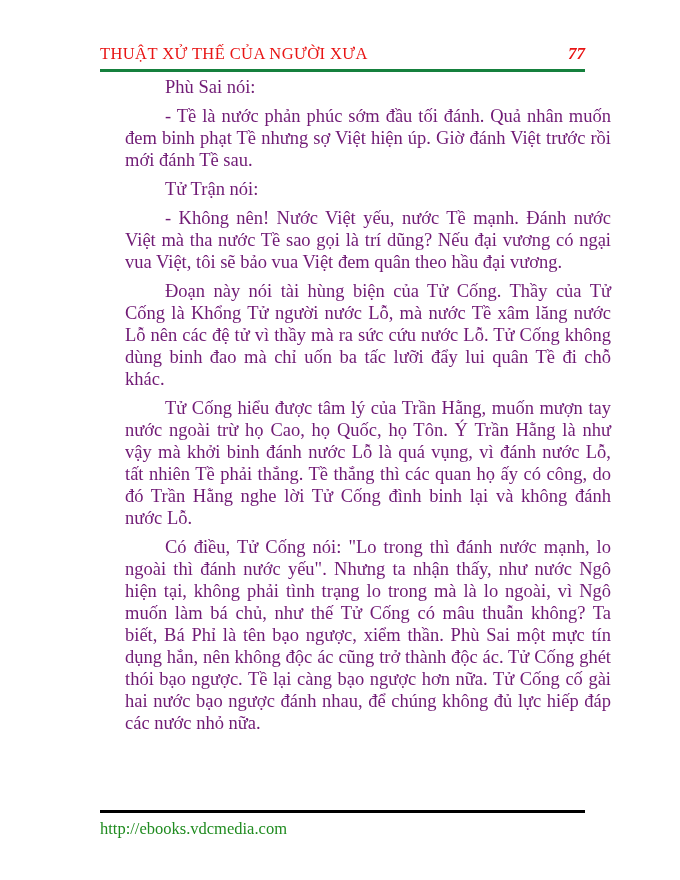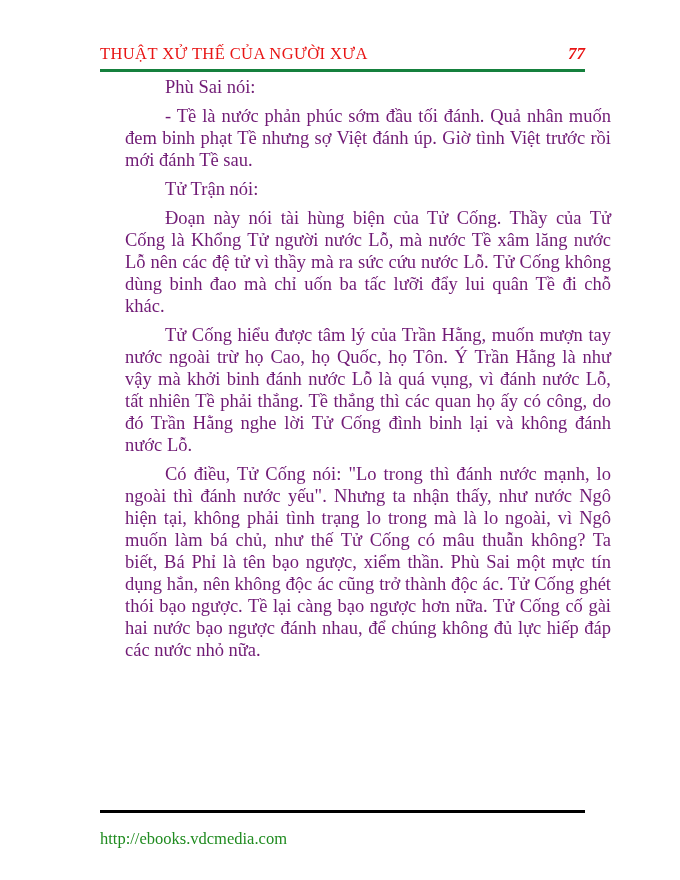--- a/index.html
+++ b/index.html
@@ -56,42 +56,43 @@
     margin: 0 0 7px 0;
     text-indent: 40px;
   }
   
   .footer {
     position: absolute;
     top: 810px;
     left: 100px;
     width: 485px;
     border-top: 3px solid #000000;
-    padding-top: 16px;
+    padding-top: 6px;
   }
   .footer-url {
     color: #1f8b1f;
     font-size: 16.5px;
     text-decoration: none;
   }
 </style>
 </head>
 <body>
 
 <div class="page">
 
   <div class="header">
     <span class="header-title">THUẬT XỬ THẾ CỦA NGƯỜI XƯA</span>
     <span class="header-page-number">77</span>
   </div>
 
   <div class="body-text">
     <p>Phù Sai nói:</p>
-    <p>- Tề là nước phản phúc sớm đầu tối đánh. Quả nhân muốn đem binh phạt Tề nhưng sợ Việt đánh úp. Giờ tình Việt trước rồi mới đánh Tề sau.</p>
+    <p>- Tề là nước phản phúc sớm đầu tối đánh. Quả nhân muốn đem binh phạt Tề nhưng sợ Việt hiện úp. Giờ đánh Việt trước rồi mới đánh Tề sau.</p>
     <p>Tử Trận nói:</p>
+    <p>- Không nên! Nước Việt yếu, nước Tề mạnh. Đánh nước Việt mà tha nước Tề sao gọi là trí dũng? Nếu đại vương có ngại vua Việt, tôi sẽ bảo vua Việt đem quân theo hầu đại vương.</p>
     <p>Đoạn này nói tài hùng biện của Tử Cống. Thầy của Tử Cống là Khổng Tử người nước Lỗ, mà nước Tề xâm lăng nước Lỗ nên các đệ tử vì thầy mà ra sức cứu nước Lỗ. Tử Cống không dùng binh đao mà chỉ uốn ba tấc lưỡi đẩy lui quân Tề đi chỗ khác.</p>
     <p>Tử Cống hiểu được tâm lý của Trần Hằng, muốn mượn tay nước ngoài trừ họ Cao, họ Quốc, họ Tôn. Ý Trần Hằng là như vậy mà khởi binh đánh nước Lỗ là quá vụng, vì đánh nước Lỗ, tất nhiên Tề phải thắng. Tề thắng thì các quan họ ấy có công, do đó Trần Hằng nghe lời Tử Cống đình binh lại và không đánh nước Lỗ.</p>
     <p>Có điều, Tử Cống nói: "Lo trong thì đánh nước mạnh, lo ngoài thì đánh nước yếu". Nhưng ta nhận thấy, như nước Ngô hiện tại, không phải tình trạng lo trong mà là lo ngoài, vì Ngô muốn làm bá chủ, như thế Tử Cống có mâu thuẫn không? Ta biết, Bá Phỉ là tên bạo ngược, xiểm thần. Phù Sai một mực tín dụng hắn, nên không độc ác cũng trở thành độc ác. Tử Cống ghét thói bạo ngược. Tề lại càng bạo ngược hơn nữa. Tử Cống cố gài hai nước bạo ngược đánh nhau, để chúng không đủ lực hiếp đáp các nước nhỏ nữa.</p>
   </div>
 
   <div class="footer">
     <a class="footer-url">http://ebooks.vdcmedia.com</a>
   </div>
 
 </div>

